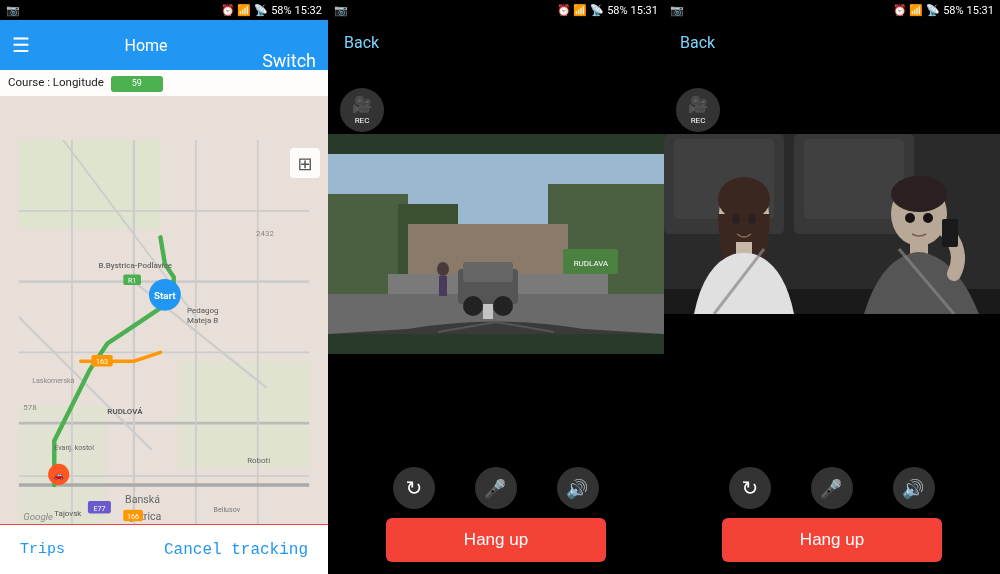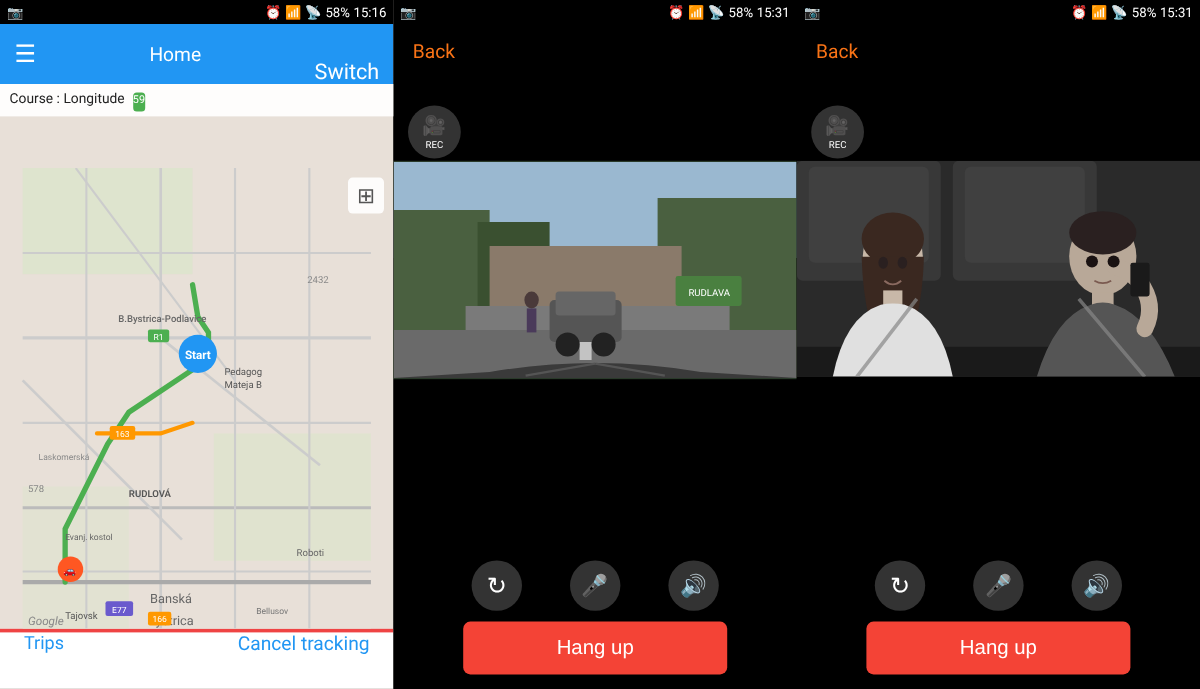--- a/index.html
+++ b/index.html
@@ -58,21 +58,21 @@
       top: 70px;
       left: 0;
       right: 0;
       z-index: 10;
     }
     .course-badge {
       display: inline-block;
       background: #4CAF50;
       color: #fff;
       font-size: 9px;
-      padding: 1px 0;
+      padding: 1px 21px;
       border-radius: 3px;
       margin-left: 4px;
     }
 
     .map-area {
       flex: 1;
       position: relative;
       overflow: hidden;
     }
 
@@ -94,24 +94,25 @@
       align-items: center;
       justify-content: center;
       font-size: 18px;
       color: #555;
     }
 
     .bottom-bar {
       background: #fff;
       height: 50px;
       display: flex;
-      align-items: flex-start;
+      align-items: center;
       justify-content: space-between;
       padding: 0 20px;
-      border-top: 3px solid #ef4444;
+      border-top: 1px solid #ef4444;
+      font-family: Liberation Mono, monospace;
     }
     .bottom-bar .trips { color: #2196F3; font-size: 15px; }
     .bottom-bar .cancel { color: #2196F3; font-size: 16px; }
 
     
     .panel-camera {
       width: 336px;
       height: 574px;
       display: flex;
       flex-direction: column;
@@ -125,21 +126,21 @@
       font-size: 11px;
       height: 20px;
       display: flex;
       align-items: center;
       justify-content: space-between;
       padding: 0 6px;
     }
 
     .cam-top-bar {
       background: #000;
-      color: #f97316;
+      color: #7dd3fc;
       font-size: 16px;
       height: 44px;
       display: flex;
       align-items: center;
       padding: 0 16px;
     }
 
     .rec-btn {
       position: absolute;
       top: 64px;
@@ -235,21 +236,21 @@
 
 <div class="panel-map">
 
   <div class="status-bar">
     <span>📷</span>
     <div class="icons">
       <span>⏰</span>
       <span>📶</span>
       <span>📡</span>
       <span>58%</span>
-      <span>15:16</span>
+      <span>15:32</span>
     </div>
   </div>
 
   <div class="app-header">
     <span class="menu-icon">☰</span>
     <span class="title">Home</span>
     <span class="switch-btn">Switch</span>
   </div>
 
   <div class="info-bar">
@@ -355,21 +356,21 @@
 
   <div style="background:#000;height:20px;"></div>
 
   <div style="position:relative;background:#000;height:50px;">
     <div class="rec-btn" style="position:absolute;top:4px;left:12px;">
       <span class="cam-icon">🎥</span>
       <span>REC</span>
     </div>
   </div>
 
-  <div class="cam-video-area front" style="height:182px;">
+  <div class="cam-video-area front" style="height:220px;">
     <svg width="100%" height="100%" viewBox="0 0 336 180">
 
       <rect width="336" height="80" fill="#9ab8d0"></rect>
 
       <rect x="0" y="40" width="80" height="140" fill="#4a6040"></rect>
       <rect x="70" y="50" width="60" height="130" fill="#3a5030"></rect>
       <rect x="220" y="30" width="116" height="150" fill="#4a6040"></rect>
 
       <rect x="80" y="70" width="160" height="110" fill="#8a7a6a"></rect>
 

